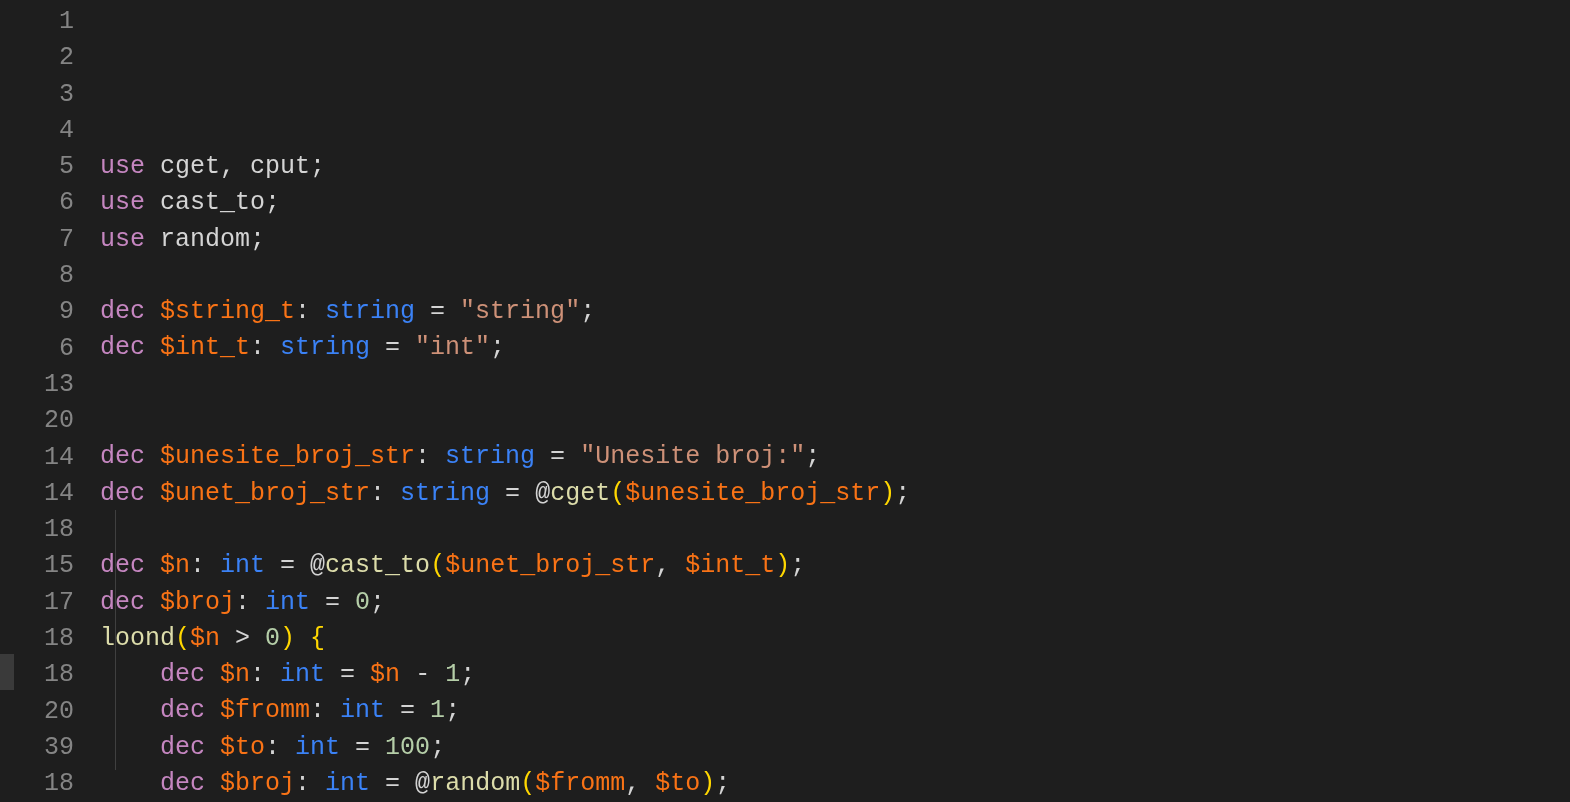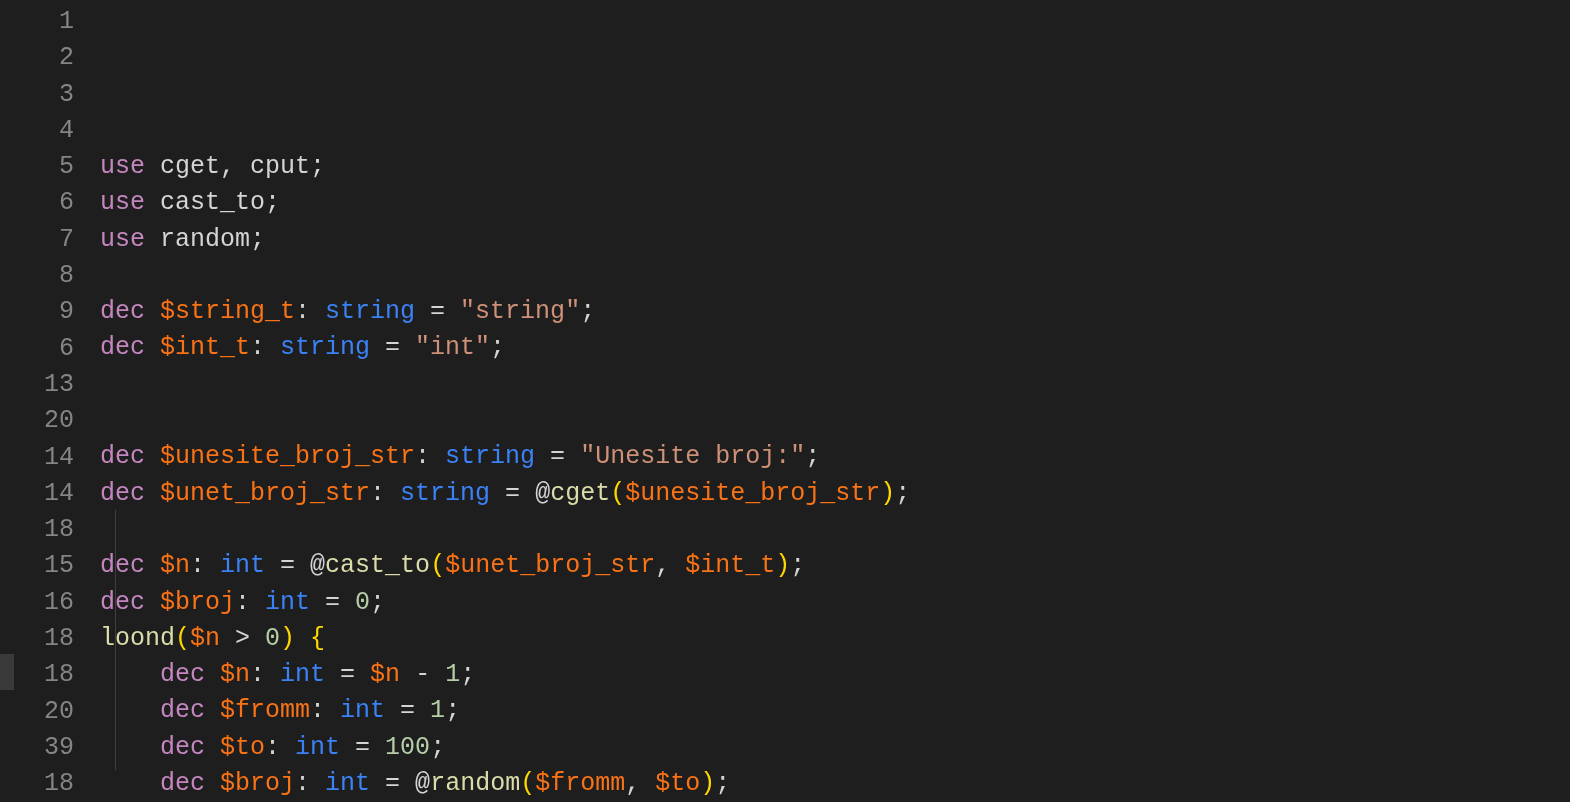--- a/index.html
+++ b/index.html
@@ -95,21 +95,21 @@
       <div class="ln">7</div>
       <div class="ln">8</div>
       <div class="ln">9</div>
       <div class="ln">6</div>
       <div class="ln">13</div>
       <div class="ln">20</div>
       <div class="ln">14</div>
       <div class="ln">14</div>
       <div class="ln">18</div>
       <div class="ln">15</div>
-      <div class="ln">16</div>
+      <div class="ln">17</div>
       <div class="ln">18</div>
       <div class="ln">18</div>
       <div class="ln">20</div>
       <div class="ln">39</div>
       <div class="ln">18</div>
     </div>
   <div class="code" id="code">
     <div class="current-bg"></div>
     <div class="indent-guide"></div>
   <div class="code-line"><span class="kw">use</span><span class="plain"> cget</span><span class="punc">, </span><span class="plain">cput</span><span class="punc">;</span></div><div class="code-line"><span class="kw">use</span><span class="plain"> cast_to</span><span class="punc">;</span></div><div class="code-line"><span class="kw">use</span><span class="plain"> random</span><span class="punc">;</span></div><div class="code-line"></div><div class="code-line"><span class="kw">dec</span><span class="plain"> </span><span class="var">$string_t</span><span class="punc">: </span><span class="type">string</span><span class="op"> = </span><span class="str">"string"</span><span class="punc">;</span></div><div class="code-line"><span class="kw">dec</span><span class="plain"> </span><span class="var">$int_t</span><span class="punc">: </span><span class="type">string</span><span class="op"> = </span><span class="str">"int"</span><span class="punc">;</span></div><div class="code-line"></div><div class="code-line"></div><div class="code-line"><span class="kw">dec</span><span class="plain"> </span><span class="var">$unesite_broj_str</span><span class="punc">: </span><span class="type">string</span><span class="op"> = </span><span class="str">"Unesite broj:"</span><span class="punc">;</span></div><div class="code-line"><span class="kw">dec</span><span class="plain"> </span><span class="var">$unet_broj_str</span><span class="punc">: </span><span class="type">string</span><span class="op"> = </span><span class="at">@</span><span class="fn">cget</span><span class="curly">(</span><span class="var">$unesite_broj_str</span><span class="curly">)</span><span class="punc">;</span></div><div class="code-line"></div><div class="code-line"><span class="kw">dec</span><span class="plain"> </span><span class="var">$n</span><span class="punc">: </span><span class="type">int</span><span class="op"> = </span><span class="at">@</span><span class="fn">cast_to</span><span class="curly">(</span><span class="var">$unet_broj_str</span><span class="punc">, </span><span class="var">$int_t</span><span class="curly">)</span><span class="punc">;</span></div><div class="code-line"><span class="kw">dec</span><span class="plain"> </span><span class="var">$broj</span><span class="punc">: </span><span class="type">int</span><span class="op"> = </span><span class="num">0</span><span class="punc">;</span></div><div class="code-line"><span class="fn">loond</span><span class="curly">(</span><span class="var">$n</span><span class="op"> &gt; </span><span class="num">0</span><span class="curly">)</span><span class="plain"> </span><span class="curly">{</span></div><div class="code-line"><span class="plain">    </span><span class="kw">dec</span><span class="plain"> </span><span class="var">$n</span><span class="punc">: </span><span class="type">int</span><span class="op"> = </span><span class="var">$n</span><span class="op"> - </span><span class="num">1</span><span class="punc">;</span></div><div class="code-line"><span class="plain">    </span><span class="kw">dec</span><span class="plain"> </span><span class="var">$fromm</span><span class="punc">: </span><span class="type">int</span><span class="op"> = </span><span class="num">1</span><span class="punc">;</span></div><div class="code-line"><span class="plain">    </span><span class="kw">dec</span><span class="plain"> </span><span class="var">$to</span><span class="punc">: </span><span class="type">int</span><span class="op"> = </span><span class="num">100</span><span class="punc">;</span></div><div class="code-line"><span class="plain">    </span><span class="kw">dec</span><span class="plain"> </span><span class="var">$broj</span><span class="punc">: </span><span class="type">int</span><span class="op"> = </span><span class="at">@</span><span class="fn">random</span><span class="curly">(</span><span class="var">$fromm</span><span class="punc">, </span><span class="var">$to</span><span class="curly">)</span><span class="punc">;</span></div></div>

